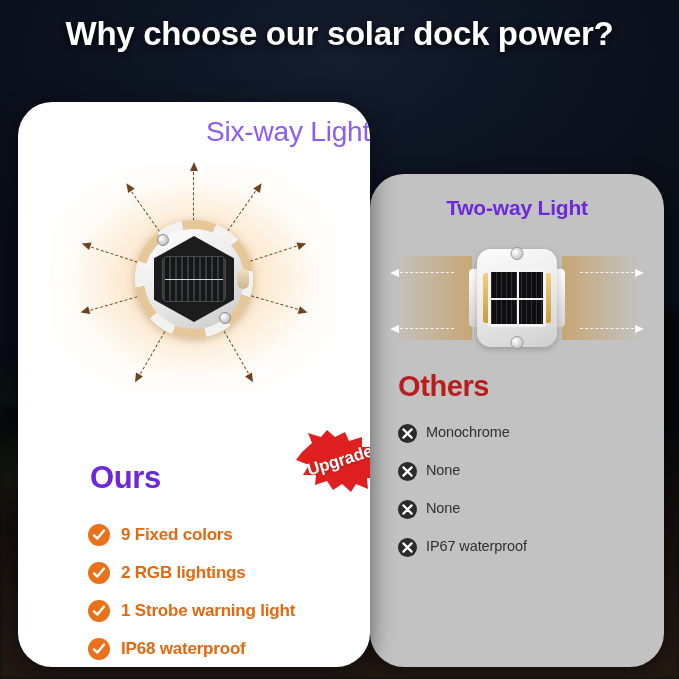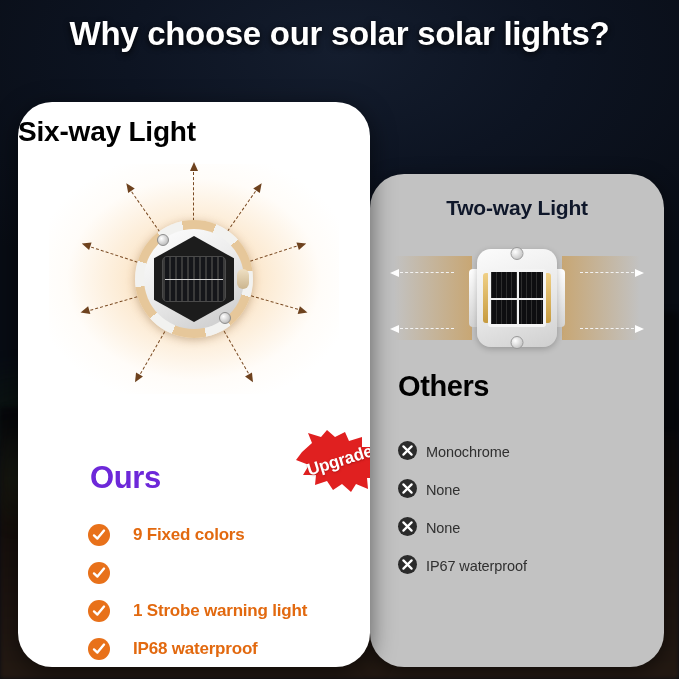--- a/index.html
+++ b/index.html
@@ -115,32 +115,32 @@
     background: #c2c2c2;
     z-index: 10;
     box-shadow: 0 4px 18px rgba(0,0,0,0.5);
   }
 
   
   .head-ours {
     position: absolute;
     left: 0; right: 0;
     top: 14px;
-    text-align: left;
-    color: #000000;
+    text-align: right;
+    color: #8b5cf6;
     font-size: 28px;
-    font-weight: bold;
+    font-weight: normal;
     letter-spacing: -0.2px;
   }
   .head-others {
     position: absolute;
     left: 0; right: 0;
     top: 22px;
     text-align: center;
-    color: #0f172a;
+    color: #6d28d9;
     font-size: 21px;
     font-weight: bold;
     letter-spacing: -0.2px;
   }
 
   
   .prod-left-wrap {
     position: absolute;
     left: 26px;
     top: 52px;
@@ -295,21 +295,21 @@
   .ours-list {
     position: absolute;
     left: 70px;
     top: 416px;
     width: 290px;
     z-index: 14;
   }
   .ours-row {
     display: flex;
     align-items: center;
-    gap: 23px;
+    gap: 11px;
     height: 34px;
     margin-bottom: 4px;
   }
   .check {
     flex: 0 0 auto;
     width: 22px; height: 22px;
     border-radius: 50%;
     background: #e8711a;
     position: relative;
   }
@@ -439,34 +439,34 @@
     border: 1px solid #9a9a9a;
   }
   .lr-screw.top { top: 4px; }
   .lr-screw.bot { bottom: 4px; }
 
   
   .others-title {
     position: absolute;
     left: 28px;
     top: 196px;
-    color: #000000;
+    color: #b91c1c;
     font-size: 29px;
     font-weight: bold;
     letter-spacing: -0.4px;
   }
   .others-list {
     position: absolute;
     left: 28px;
     top: 250px;
     width: 252px;
   }
   .others-row {
     display: flex;
-    align-items: flex-end;
+    align-items: flex-start;
     gap: 9px;
     height: 36px;
     margin-bottom: 2px;
   }
   .xmark {
     flex: 0 0 auto;
     width: 19px; height: 19px;
     border-radius: 50%;
     background: #2b2b2b;
     position: relative;
@@ -485,21 +485,21 @@
 <div id="stage">
 
   <div class="bg-sky"></div>
   <div class="bg-treeline"></div>
   <div class="bg-ground"></div>
   <div class="bg-house"></div>
   <div class="bg-chimney"></div>
   <div class="bg-glow-left"></div>
   <div class="bg-glow-right"></div>
 
-  <div class="title">Why choose our solar solar lights?</div>
+  <div class="title">Why choose our solar dock power?</div>
 
   <div class="panel panel-ours">
 
     <div class="head-ours">Six-way Light</div>
 
     <div class="prod-left-wrap">
       <div class="glow-left"></div>
 
       <div class="arrow" style="transform: rotate(-90deg);">
           <div class="shaft"></div>
@@ -568,20 +568,21 @@
         </span>
         <span class="ours-text">9 Fixed colors</span>
       </div>
 
       <div class="ours-row">
         <span class="check">
           <svg width="14" height="14" viewBox="0 0 14 14">
               <path d="M2 7.4 L5.4 10.6 L12 2.6" stroke="#ffffff" stroke-width="2.4" fill="none" stroke-linecap="round" stroke-linejoin="round"></path>
             </svg>
         </span>
+        <span class="ours-text">2 RGB lightings</span>
       </div>
 
       <div class="ours-row">
         <span class="check">
           <svg width="14" height="14" viewBox="0 0 14 14">
               <path d="M2 7.4 L5.4 10.6 L12 2.6" stroke="#ffffff" stroke-width="2.4" fill="none" stroke-linecap="round" stroke-linejoin="round"></path>
             </svg>
         </span>
         <span class="ours-text">1 Strobe warning light</span>
       </div>

